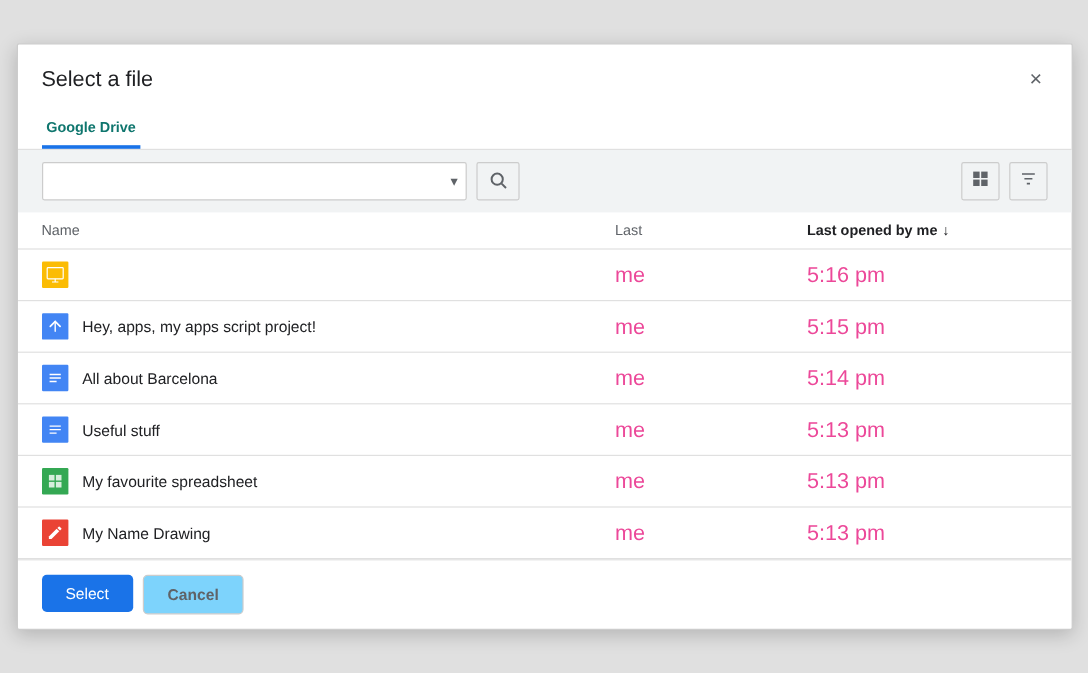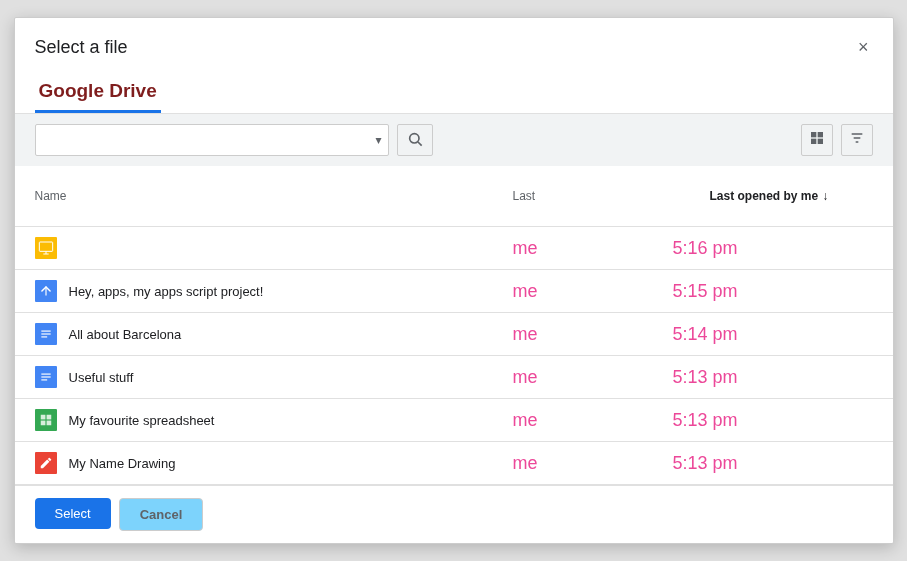--- a/index.html
+++ b/index.html
@@ -45,23 +45,23 @@
       border: none;
     }
     .tab-bar {
       padding: 0 20px;
       margin-top: 12px;
       border-bottom: 1px solid #e0e0e0;
     }
     .tab {
       display: inline-block;
       padding: 8px 4px;
-      font-size: 19px;
+      font-size: 12px;
       font-weight: 700;
-      color: #7f1d1d;
+      color: #0f766e;
       border-bottom: 3px solid #1a73e8;
       cursor: pointer;
     }
     .toolbar {
       display: flex;
       align-items: center;
       padding: 10px 20px;
       background: #f1f3f4;
       gap: 8px;
     }
@@ -118,33 +118,32 @@
       color: #5f6368;
       font-size: 16px;
     }
     .file-table {
       flex: 1;
       overflow-y: auto;
     }
     .table-header {
       display: grid;
       grid-template-columns: 1fr 160px 200px;
-      padding: 23px 20px;
+      padding: 8px 20px;
       border-bottom: 1px solid #e0e0e0;
       font-size: 12px;
       color: #5f6368;
     }
     .table-header .col-name { font-weight: 400; }
     .table-header .col-last {
       font-weight: 700;
       color: #202124;
       display: flex;
       align-items: center;
       gap: 4px;
-      margin-left: 37px;
     }
     .file-row {
       display: grid;
       grid-template-columns: 1fr 160px 200px;
       padding: 10px 20px;
       border-bottom: 1px solid #e0e0e0;
       align-items: center;
       cursor: pointer;
     }
     .file-name-cell {

